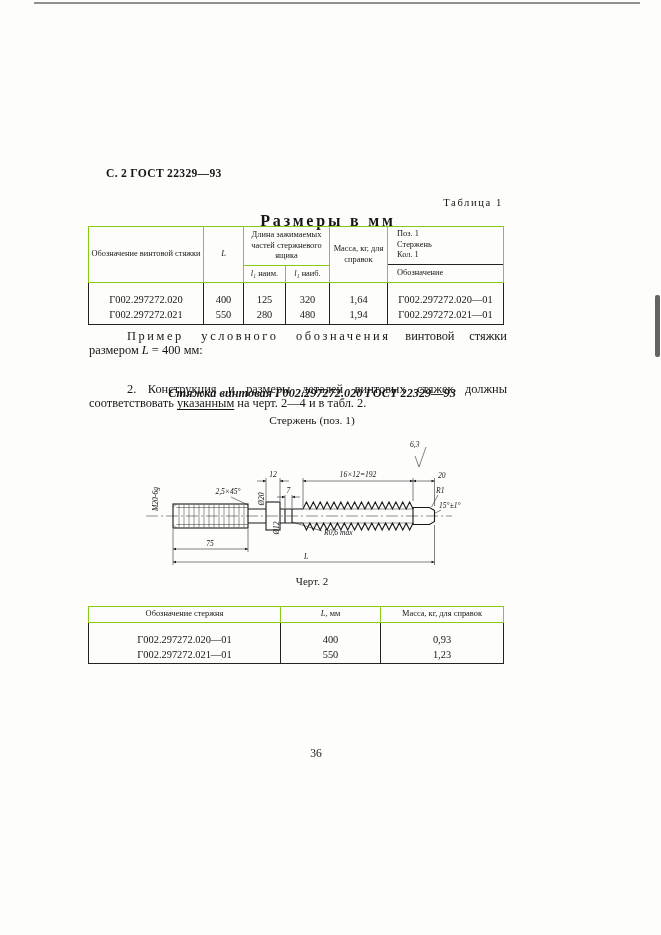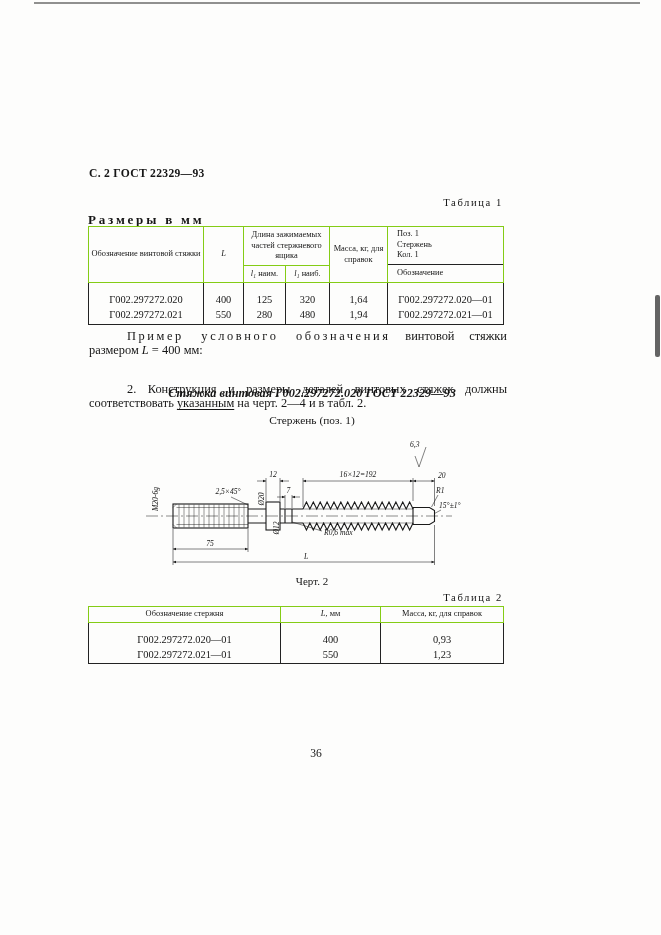--- a/index.html
+++ b/index.html
@@ -7,26 +7,26 @@
   body { background: #cfcfcf; }
   .page {
     position: relative; width: 661px; height: 935px; margin: 0 auto;
     background: #fdfdfc; color: #161616; overflow: hidden;
     font-family: "Liberation Serif", "DejaVu Serif", serif;
   }
   .abs { position: absolute; }
   .scanline { position: absolute; left: 34px; top: 2px; width: 606px; height: 2px; background: #6b6b6b; opacity: .75; }
   .scanmark { position: absolute; left: 655px; top: 295px; width: 5px; height: 62px; background: #3d3d3d; border-radius: 2px; opacity: .8; }
 
-  .hdr { left: 89px; top: 167px; font-weight: bold; font-size: 11.6px; letter-spacing: .3px; }
+  .hdr { left: 106px; top: 167px; font-weight: bold; font-size: 11.6px; letter-spacing: .3px; }
 
   .tcap { left: 88px; width: 415px; text-align: right; font-size: 10.6px; letter-spacing: 1.6px; }
   .tcap1 { top: 197px; }
   .tcap2 { top: 592px; }
-  .units { left: 88px; width: 448px; top: 212px; font-size: 13px; font-weight: 600; letter-spacing: 2.8px; }
+  .units { left: 104px; width: 448px; top: 212px; text-align: center; font-size: 16px; font-weight: 600; letter-spacing: 2.8px; }
 
   table.gost { position: absolute; border-collapse: collapse; table-layout: fixed; border: 1.5px solid #232323; background: transparent; }
   .t1 { left: 88px; top: 226px; width: 415px; }
   .t2 { left: 88px; top: 606px; width: 415px; }
   table.gost th {
     border: 1px solid #84cc16; font-weight: normal; font-size: 8.4px;
     line-height: 1.25; text-align: center; vertical-align: middle; padding: 2px 2px;
   }
   table.gost td {
     border-left: 1px solid #232323; border-right: 1px solid #232323;
@@ -181,21 +181,20 @@
       <text class="dt" x="206" y="99">R0,6 max</text>
       <text class="dt" x="318" y="57">R1</text>
       <text class="dt" x="321" y="72">15°±1°</text>
       <text class="dt" x="92" y="110" text-anchor="middle">75</text>
       <text class="dt" x="188" y="123" text-anchor="middle">L</text>
     </g>
   </svg>
 
   <div class="fig-caption">Черт. 2</div>
 
-  <div class="abs tcap tcap2">Таблица 2</div>
 
   <table class="gost t2">
     <colgroup>
       <col style="width:192px">
         <col style="width:100px">
         <col style="width:123px">
     </colgroup>
     <thead>
       <tr>
         <th>Обозначение стержня</th>

